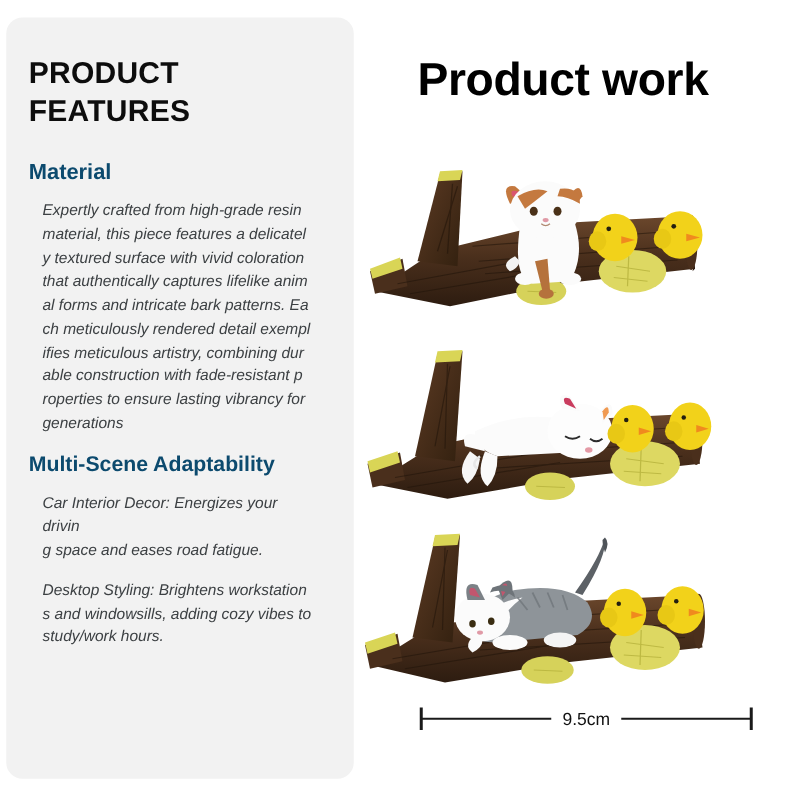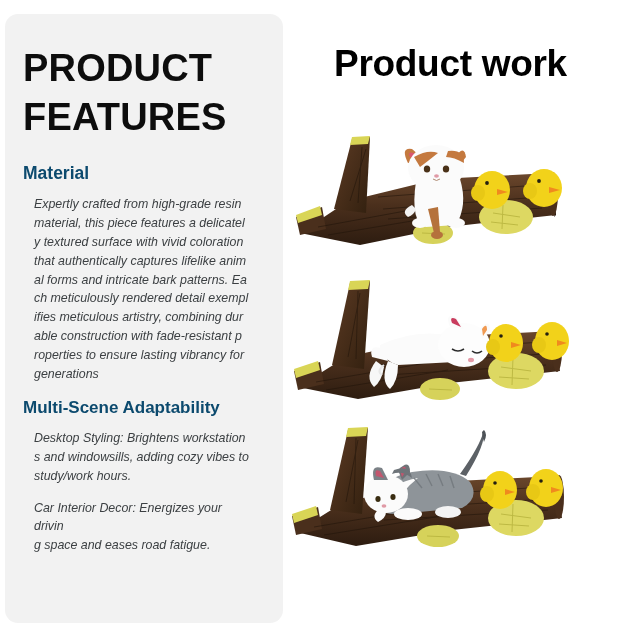--- a/index.html
+++ b/index.html
@@ -12,21 +12,21 @@
   }
   #root{position:relative;width:640px;height:640px;}
 
   
   .feature-card{
     position:absolute;left:5px;top:14px;width:278px;height:609px;
     background:#f2f2f2;border-radius:13px;box-sizing:border-box;
     padding:30px 18px 10px 18px;overflow:hidden;
   }
   .feat-title{
-    font-size:38px;font-weight:700;color:#0d0d0d;
+    font-size:24px;font-weight:700;color:#0d0d0d;
     letter-spacing:.2px;line-height:1.28;margin:0 0 22px 0;
     white-space:pre-line;
   }
   .sec-head{
     font-size:17.5px;font-weight:700;color:#0c4a6e;
     margin:0 0 7px 0;line-height:1.2;
   }
   .sec-head.second{margin-top:14px;margin-bottom:10px;font-size:17px;}
   .body-text{
     font-size:12.4px;color:#3c4043;line-height:1.52;
@@ -74,25 +74,25 @@
 y textured surface with vivid coloration
 that authentically captures lifelike anim
 al forms and intricate bark patterns. Ea
 ch meticulously rendered detail exempl
 ifies meticulous artistry, combining dur
 able construction with fade-resistant p
 roperties to ensure lasting vibrancy for
 generations</p>
 
     <h2 class="sec-head second">Multi-Scene Adaptability</h2>
+    <p class="body-text">Car Interior Decor: Energizes your drivin
+g space and eases road fatigue.</p>
     <p class="body-text">Desktop Styling: Brightens workstation
 s and windowsills, adding cozy vibes to
 study/work hours.</p>
-    <p class="body-text">Car Interior Decor: Energizes your drivin
-g space and eases road fatigue.</p>
   </div>
 
   <div class="size-panel">
 
     <h1 class="size-title">Product work</h1>
 
     <div class="shot s1">
       <svg viewBox="0 0 352 155">
         <defs>
           <linearGradient id="bk1" x1="0" y1="0" x2="0" y2="1">
@@ -320,15 +320,25 @@
         </g>
         <g>
           <ellipse cx="258" cy="80" rx="17" ry="19" fill="#f2d21a"></ellipse>
           <ellipse cx="245" cy="84" rx="7" ry="8" fill="#e8c815"></ellipse>
           <circle cx="253" cy="73" r="1.8" fill="#231f10"></circle>
           <path d="M263 79 L273 82 L263 85 Z" fill="#f08a1e"></path>
         </g>
       </svg>
     </div>
 
+    <div class="measure">
+      <svg viewBox="0 0 270 30">
+        <line x1="3" y1="6" x2="3" y2="24" stroke="#1a1a1a" stroke-width="2.4"></line>
+        <line x1="267" y1="6" x2="267" y2="24" stroke="#1a1a1a" stroke-width="2.4"></line>
+        <line x1="3" y1="15" x2="267" y2="15" stroke="#1a1a1a" stroke-width="1.6"></line>
+      </svg>
+      <div class="measure-label">
+        <span>9.5cm</span>
+      </div>
+    </div>
 
   </div>
 </div>
 
 </body></html>

